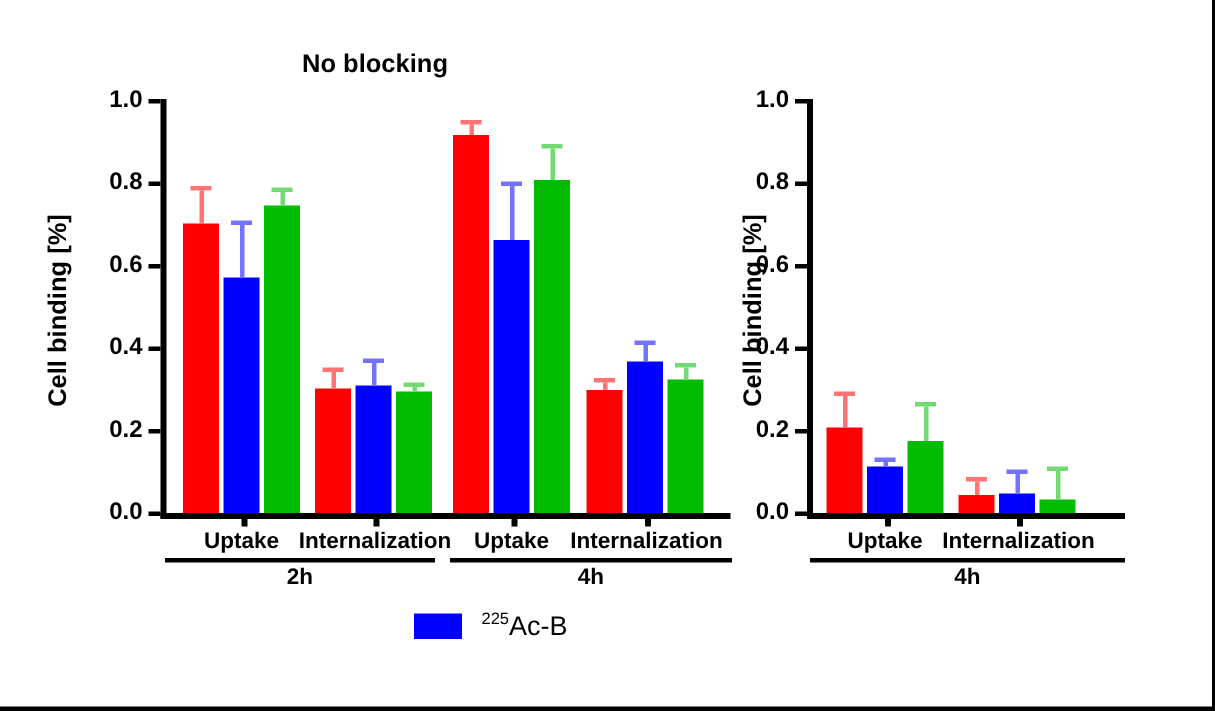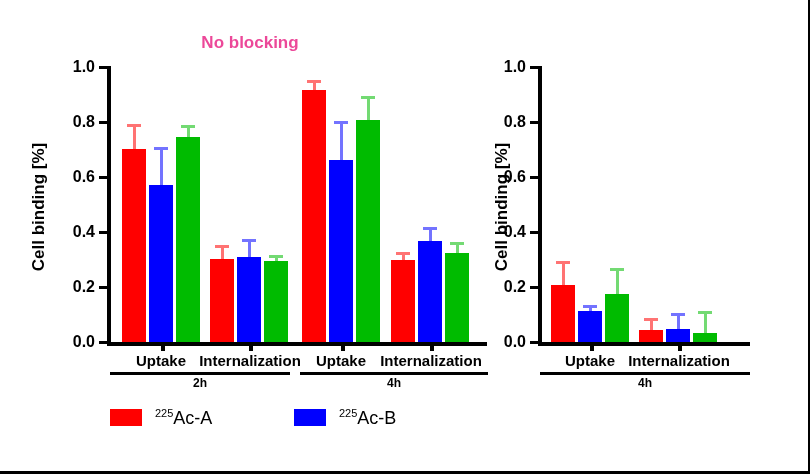--- a/index.html
+++ b/index.html
@@ -13,21 +13,21 @@
   #page::after{
     content:"";position:absolute;left:0;top:0;right:0;bottom:0;
     border-right:2px solid #000;border-bottom:3px solid #000;
     pointer-events:none;
   }
 
   .panel{position:absolute;}
 
   .panel-title{
     position:absolute;text-align:center;
-    font-weight:bold;font-size:17px;color:#ec4899;
+    font-weight:bold;font-size:17px;color:#000000;
     white-space:nowrap;
   }
 
   .ylabel{
     position:absolute;
     font-weight:bold;font-size:17px;color:#000;
     transform-origin:center center;
     transform:rotate(-90deg);
     white-space:nowrap;text-align:center;
   }
@@ -48,21 +48,21 @@
   .errbar{position:absolute;width:3px;}
   .errcap{position:absolute;height:3px;}
 
   
   .xcat{
     position:absolute;font-weight:bold;font-size:15px;color:#000;
     text-align:center;white-space:nowrap;
   }
   .grpline{position:absolute;background:#000;height:3px;}
   .grplabel{
-    position:absolute;font-weight:bold;font-size:12px;color:#000;
+    position:absolute;font-weight:bold;font-size:15px;color:#000;
     text-align:center;white-space:nowrap;
   }
 
   
   .legend-item{position:absolute;display:flex;align-items:center;}
   .legend-swatch{width:32px;height:17px;display:block;}
   .legend-text{
     margin-left:13px;font-weight:normal;font-size:18px;color:#000;
     white-space:nowrap;line-height:1;
   }
@@ -197,24 +197,20 @@
     <div class="xtick" style="left:110px;top:342px;"></div>
     <div class="xtick" style="left:198px;top:342px;"></div>
 
     <div class="xcat" style="left:60px;top:352px;width:100px;">Uptake</div>
     <div class="xcat" style="left:129px;top:352px;width:140px;">Internalization</div>
 
     <div class="grpline" style="left:60px;top:372px;width:210px;"></div>
     <div class="grplabel" style="left:60px;top:376px;width:210px;">4h</div>
   </div>
 
-  <div class="legend-item" style="left:110px;top:408px;">
-    <span class="legend-swatch" style="background:#ff0000;"></span>
-    <span class="legend-text"><sup>225</sup><span>Ac-A</span></span>
-  </div>
-
-  <div class="legend-item" style="left:294px;top:408px;">
+
+  <div class="legend-item" style="left:276px;top:408px;align-items:flex-end;">
     <span class="legend-swatch" style="background:#0000ff;"></span>
     <span class="legend-text"><sup>225</sup><span>Ac-B</span></span>
   </div>
 
 
 </div>
 
 </body></html>

